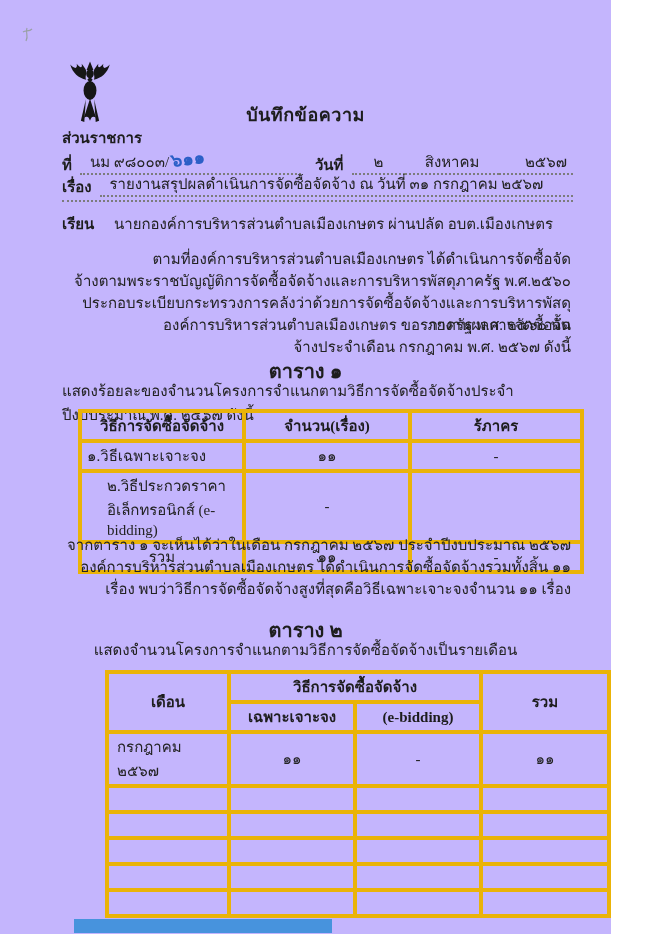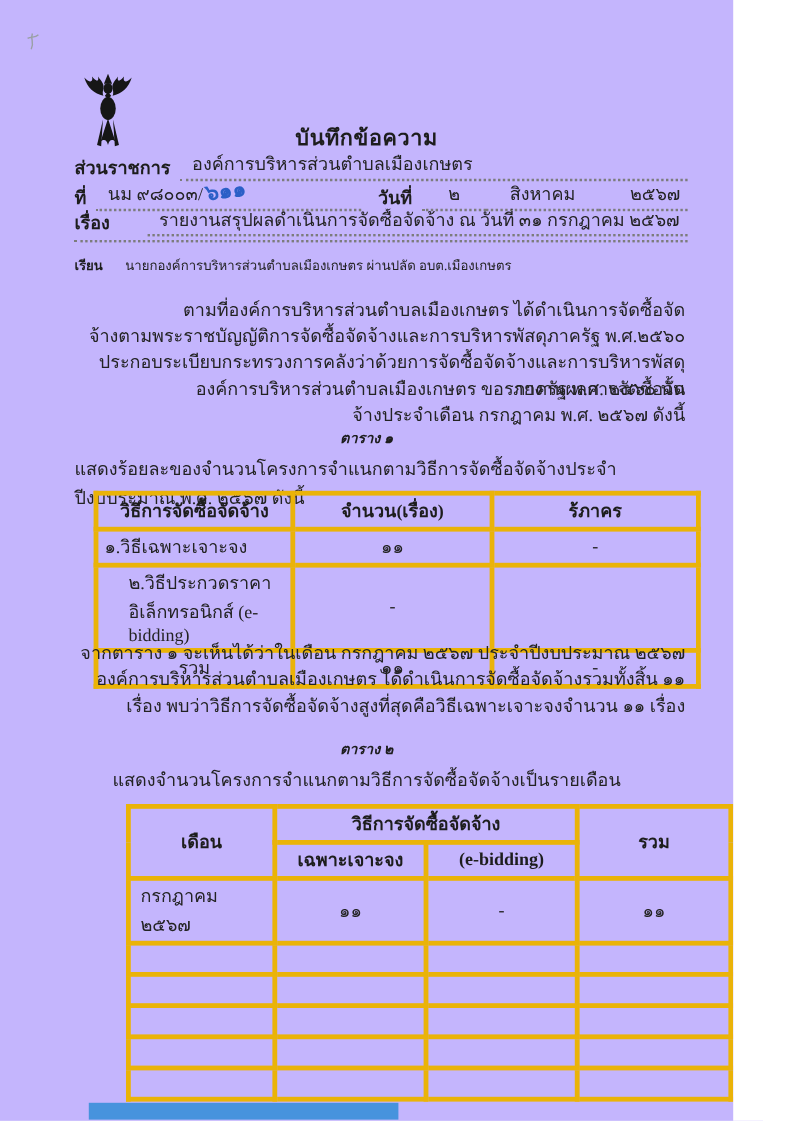--- a/index.html
+++ b/index.html
@@ -30,30 +30,30 @@
   .seg{text-align:center;padding:0 6px 1px 6px;white-space:nowrap;}
   .seg.day{width:44px;}
   .seg.mon{width:86px;}
   .seg.grow{flex:1;text-align:left;padding-left:26px;}
   .hand{
     display:inline-block;color:#2b5fc7;font-size:18px;font-weight:bold;
     transform:rotate(-7deg) translateY(-2px);margin-left:2px;
   }
   .sep{position:absolute;left:62px;right:38px;top:186px;height:14px;border-bottom:2px dotted #7c7c7c;}
 
-  .salut{position:absolute;left:62px;top:212px;font-size:11px;}
+  .salut{position:absolute;left:62px;top:212px;font-size:15px;}
   .salut .lbl{margin-right:16px;}
 
   .para{position:absolute;left:62px;right:40px;margin:0;font-size:15px;line-height:22px;text-align:right;}
   .indent{text-indent:88px;}
   .p1{top:248px;}
   .p2{top:314px;}
   .p3{top:534px;}
 
-  .tbl-title{position:absolute;left:0;width:100%;text-align:center;font-size:12px;font-weight:bold;color:#1d1d1d;font-style:italic;}
+  .tbl-title{position:absolute;left:0;width:100%;text-align:center;font-size:20px;font-weight:bold;color:#1d1d1d;}
   .t1-title{top:355px;}
   .t1-caption{position:absolute;left:62px;right:52px;top:379px;font-size:15px;}
   .t2-title{top:614px;}
   .t2-caption{position:absolute;left:0;width:100%;top:638px;text-align:center;font-size:15px;}
 
   table{border-collapse:collapse;table-layout:fixed;font-size:15px;}
   td,th{border:4px solid #eab308;padding:1px 5px;vertical-align:middle;font-weight:normal;}
   th{font-weight:bold;text-align:center;color:#1d1d1d;}
   .tbl1{position:absolute;left:78px;top:409px;width:502px;}
   .tbl1 col.c1{width:164px}.tbl1 col.c2{width:166px}.tbl1 col.c3{width:172px}
@@ -89,33 +89,32 @@
       <path d="M60 102 L44 152 C53 146 57 150 60 160 C63 150 67 146 76 152 Z"></path>
       <path d="M49 104 L36 160 L45 163 Z"></path>
       <path d="M71 104 L84 160 L75 163 Z"></path>
     </g>
   </svg>
 
   <h1 class="title">บันทึกข้อความ</h1>
 
   <div class="fline" style="top:128px;">
     <span class="lbl">ส่วนราชการ</span>
-    <span class="dotted fill">องค์การบริหารส่วนตำบลเมืองเกษตร</span>
   </div>
 
   <div class="fline" style="top:151px;">
     <span class="lbl">ที่</span>
     <span class="dotted numv"><span>นม ๙๘๐๐๓/</span><span class="hand" style="color: rgb(43, 95, 199);">๖๑๑</span></span>
     <span class="lbl datelbl">วันที่</span>
     <span class="dotted seg day">๒</span>
     <span class="dotted seg mon">สิงหาคม</span>
     <span class="dotted seg grow">๒๕๖๗</span>
   </div>
 
-  <div class="fline" style="top:174px;gap:23px;">
+  <div class="fline" style="top:174px;">
     <span class="lbl">เรื่อง</span>
     <span class="dotted fill">รายงานสรุปผลดำเนินการจัดซื้อจัดจ้าง ณ วันที่ ๓๑ กรกฎาคม ๒๕๖๗</span>
   </div>
 
   <div class="sep"></div>
 
   <div class="salut">
     <span class="lbl">เรียน</span>
     <span>นายกองค์การบริหารส่วนตำบลเมืองเกษตร ผ่านปลัด อบต.เมืองเกษตร</span>
   </div>

